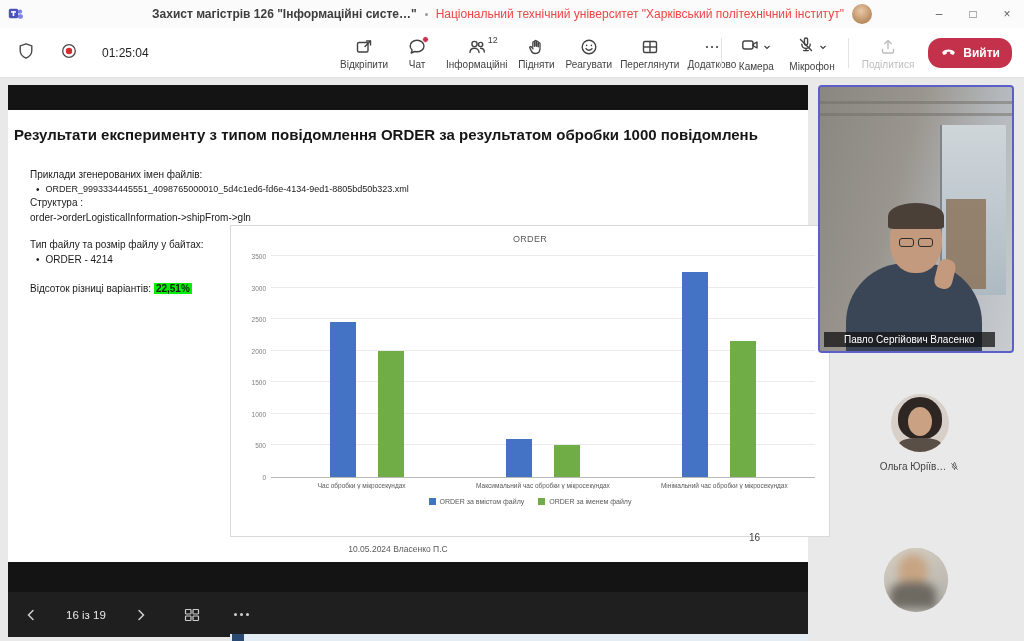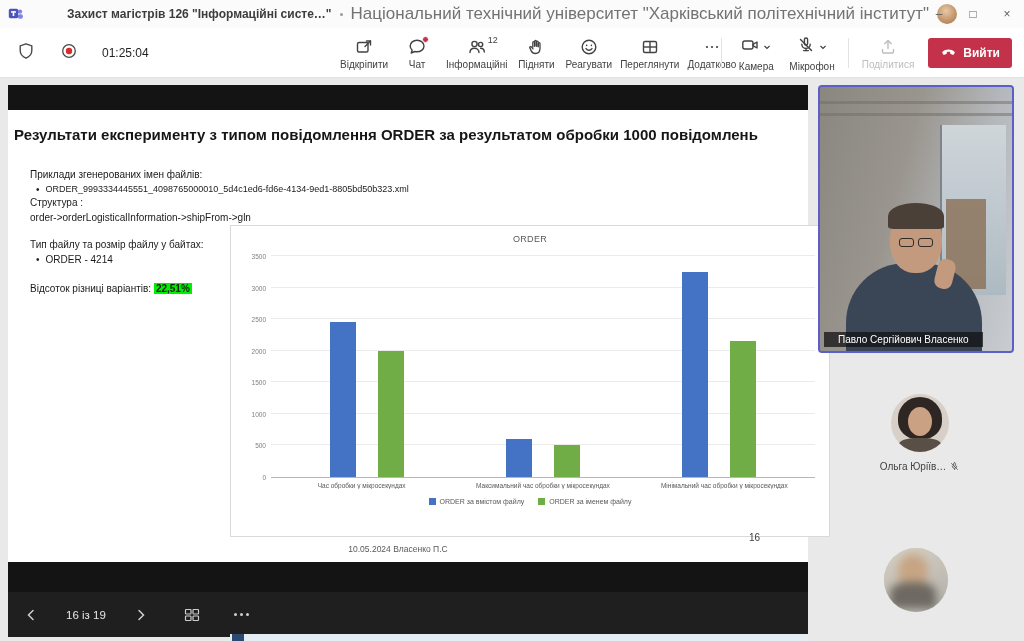--- a/index.html
+++ b/index.html
@@ -5,39 +5,39 @@
   * { margin:0; padding:0; box-sizing:border-box; }
   body { font-family:"Liberation Sans", sans-serif; background:#777; }
   .app { position:relative; width:1024px; height:641px; background:#e9e9e9; overflow:hidden; }
 
   
   .titlebar { position:absolute; left:0; top:0; width:100%; height:28px; background:#fbfbfb; display:flex; align-items:center; }
   .titlebar-left { position:absolute; left:8px; top:6px; }
   .titlebar-center { position:absolute; left:0; right:0; top:0; height:28px; display:flex; align-items:center; justify-content:center; gap:8px; pointer-events:none; }
   .meeting-title { font-size:12px; font-weight:bold; color:#3d3d3d; white-space:nowrap; }
   .sep-dot { width:3px; height:3px; border-radius:50%; background:#9a9a9a; }
-  .org-name { font-size:17px; color:#737373; white-space:nowrap; }
+  .org-name { font-size:12px; color:#ef4444; white-space:nowrap; }
   .profile-avatar { width:20px; height:20px; border-radius:50%; background:radial-gradient(circle at 45% 35%, #e8c9a8, #b98a5e 70%, #8a6848); }
   .win-controls { position:absolute; right:0; top:0; height:28px; display:flex; }
   .win-btn { width:34px; height:28px; display:flex; align-items:center; justify-content:center; font-size:12px; color:#5f5f5f; cursor:pointer; }
 
   
   .toolbar { position:absolute; left:0; top:28px; width:100%; height:50px; background:#ffffff; border-bottom:1px solid #e3e3e3; }
   .tb-left { position:absolute; left:16px; top:0; height:49px; display:flex; align-items:center; gap:23px; }
   .timer { font-size:12px; color:#242424; }
   .tb-center { position:absolute; left:336px; top:2px; height:46px; display:flex; align-items:center; }
   .tb-right { position:absolute; right:12px; top:2px; height:46px; display:flex; align-items:center; gap:4px; }
   .tb-btn { display:flex; flex-direction:column; align-items:center; justify-content:center; min-width:50px; height:46px; gap:2px; cursor:pointer; position:relative; padding:0 4px; }
   .tb-label { font-size:10px; color:#424242; white-space:nowrap; }
   .icon-row { display:flex; align-items:center; gap:2px; position:relative; }
   .dot-badge { position:absolute; right:-2px; top:-1px; width:7px; height:7px; border-radius:50%; background:#c4314b; border:1px solid #fff; }
   .count-badge { position:absolute; right:-11px; top:-2px; font-size:9px; color:#424242; }
   .tb-divider { width:1px; height:30px; background:#e3e3e3; margin:0 5px; }
   .tb-btn.disabled .tb-label { color:#bdbdbd; }
-  .leave-btn { display:flex; align-items:center; justify-content:center; gap:6px; height:30px; padding:0 12px; margin-left:6px; background:#c4314b; border-radius:3px; cursor:pointer; }
+  .leave-btn { display:flex; align-items:center; justify-content:center; gap:6px; height:30px; padding:0 12px; margin-left:6px; background:#c4314b; border-radius:13px; cursor:pointer; }
   .leave-label { color:#ffffff; font-size:12px; font-weight:bold; }
 
   
   .stage { position:absolute; left:8px; top:85px; width:800px; height:552px; background:#141414; }
   .slide { position:absolute; left:0; top:25px; width:800px; height:452px; background:#ffffff; }
   .slide-title { position:absolute; left:6px; top:16px; right:20px; font-size:15px; font-weight:600; color:#161616; }
   .sbody { position:absolute; left:22px; top:58px; width:430px; font-size:10px; color:#1a1a1a; line-height:1.35; }
   .s-line { margin-bottom:1px; }
   .s-bullet { display:flex; gap:6px; padding-left:6px; }
   .mono-small { font-size:9px; }
@@ -74,21 +74,21 @@
   .presenter-bg { position:absolute; left:0; top:0; right:0; bottom:0; background:linear-gradient(105deg,#8a8680 0%,#9a968f 40%,#b4b8bc 70%,#c9ccd0 100%); }
   .pipe { position:absolute; left:0; right:0; height:3px; background:#6f6b66; opacity:.5; }
   .win-glass { position:absolute; right:6px; top:38px; width:66px; height:170px; background:linear-gradient(#cfd6da,#aebac2); border-left:2px solid #7d848a; }
   .bldg { position:absolute; left:4px; bottom:6px; width:40px; height:90px; background:#8a6f55; opacity:.8; }
   .shoulders { position:absolute; bottom:-4px; left:26px; width:136px; height:92px; background:#3a4556; border-radius:60px 60px 0 0; }
   .head { position:absolute; bottom:78px; left:70px; width:52px; height:64px; background:#c49a7e; border-radius:46%; }
   .hair { position:absolute; bottom:122px; left:68px; width:56px; height:26px; background:#4a4038; border-radius:50% 50% 10% 10%; }
   .glasses { position:absolute; bottom:104px; left:76px; width:40px; display:flex; gap:4px; justify-content:center; }
   .glasses i { width:15px; height:9px; border:1.5px solid #2f2a26; border-radius:3px; }
   .hand { position:absolute; bottom:62px; left:116px; width:18px; height:30px; background:#c49a7e; border-radius:8px; transform:rotate(14deg); }
-  .name-badge { position:absolute; left:4px; bottom:4px; background:rgba(17,17,17,.75); color:#fff; font-size:10px; padding:2px 14px; max-width:180px; white-space:nowrap; }
+  .name-badge { position:absolute; left:4px; bottom:4px; background:rgba(17,17,17,.75); color:#fff; font-size:10px; padding:2px 20px; max-width:180px; white-space:nowrap; }
 
   .participants { position:absolute; left:816px; top:394px; width:208px; display:flex; justify-content:center; gap:37px; }
   .p-item { display:flex; flex-direction:column; align-items:center; cursor:pointer; }
   .avatar { width:58px; height:58px; border-radius:50%; position:relative; overflow:hidden; }
   .avatar-olga { background:#d7cfc8; }
   .olga-hair { position:absolute; top:3px; left:7px; width:44px; height:42px; background:#2e2622; border-radius:50% 50% 42% 42%; }
   .olga-face { position:absolute; top:13px; left:17px; width:24px; height:29px; background:#caa183; border-radius:50%; }
   .olga-shoulders { position:absolute; bottom:-2px; left:8px; width:42px; height:16px; background:#5a4f46; border-radius:40% 40% 0 0; }
   .avatar-more { background:#ffffff; border:1px solid #e2e2e2; display:flex; align-items:center; justify-content:center; gap:3px; }
   .avatar-more i { width:4px; height:4px; border-radius:50%; background:#616161; }

